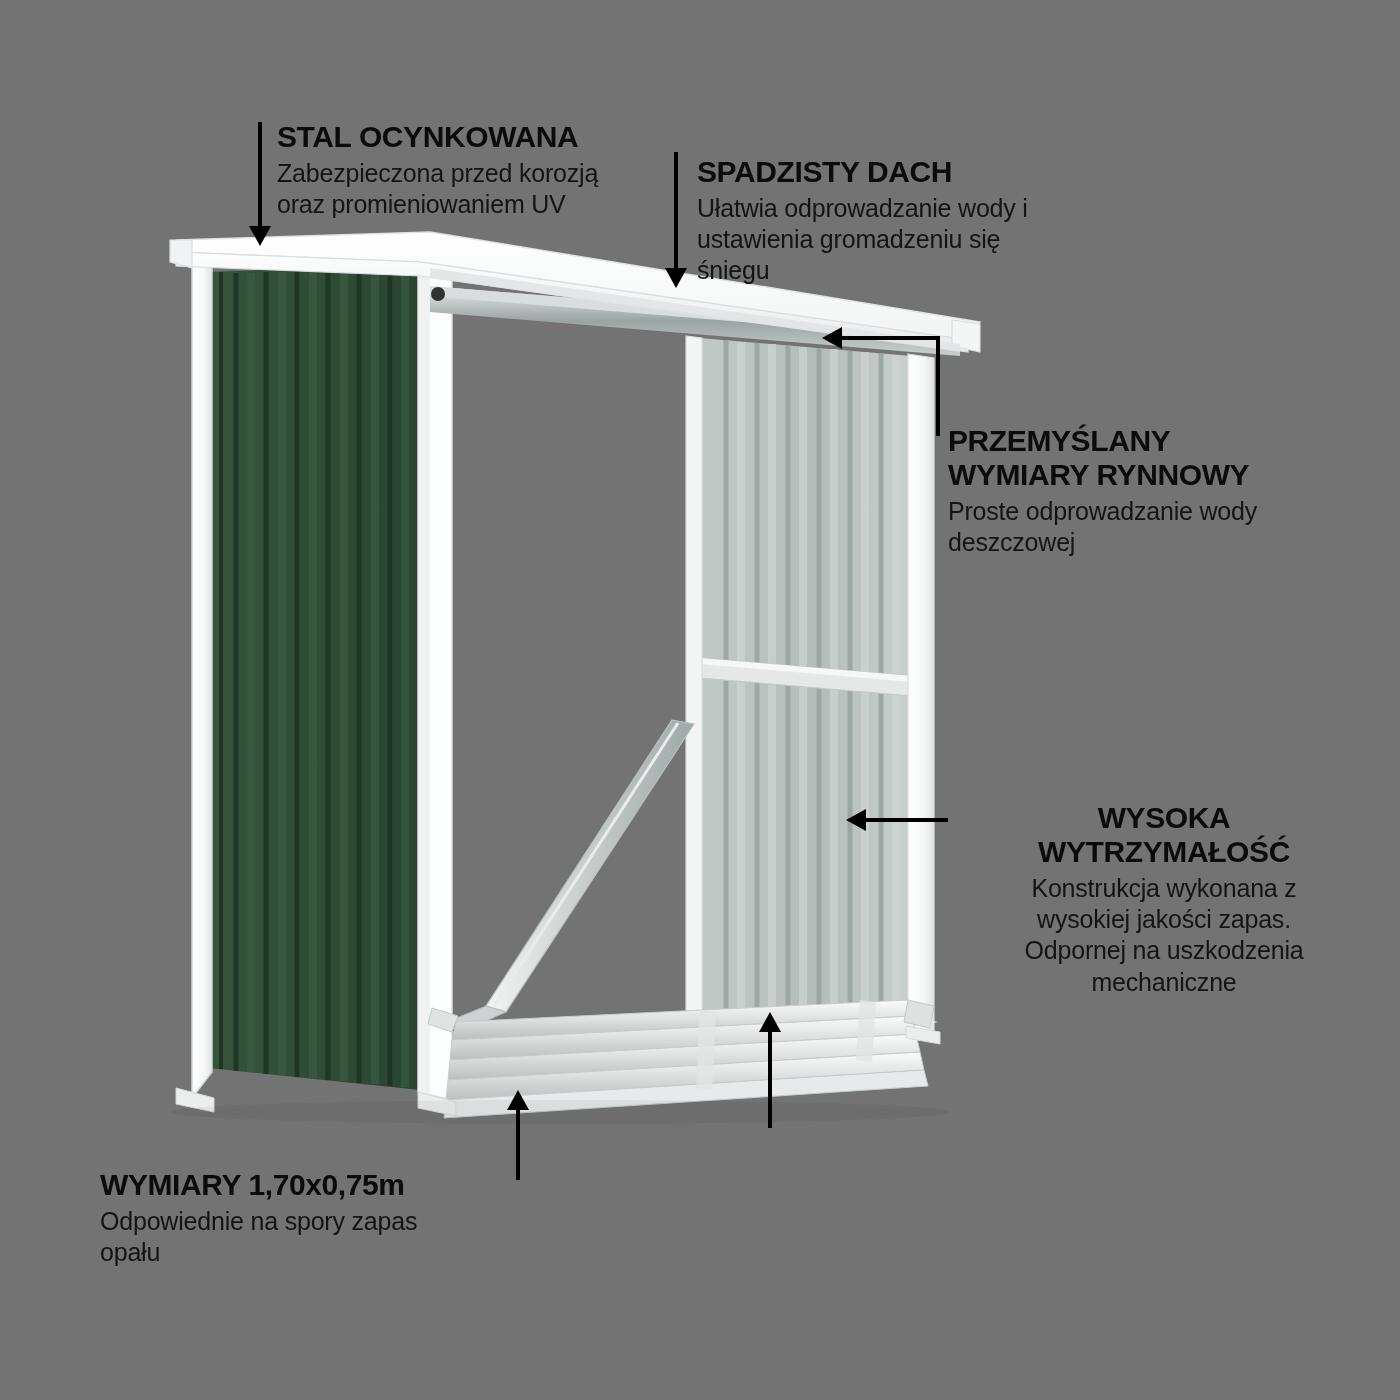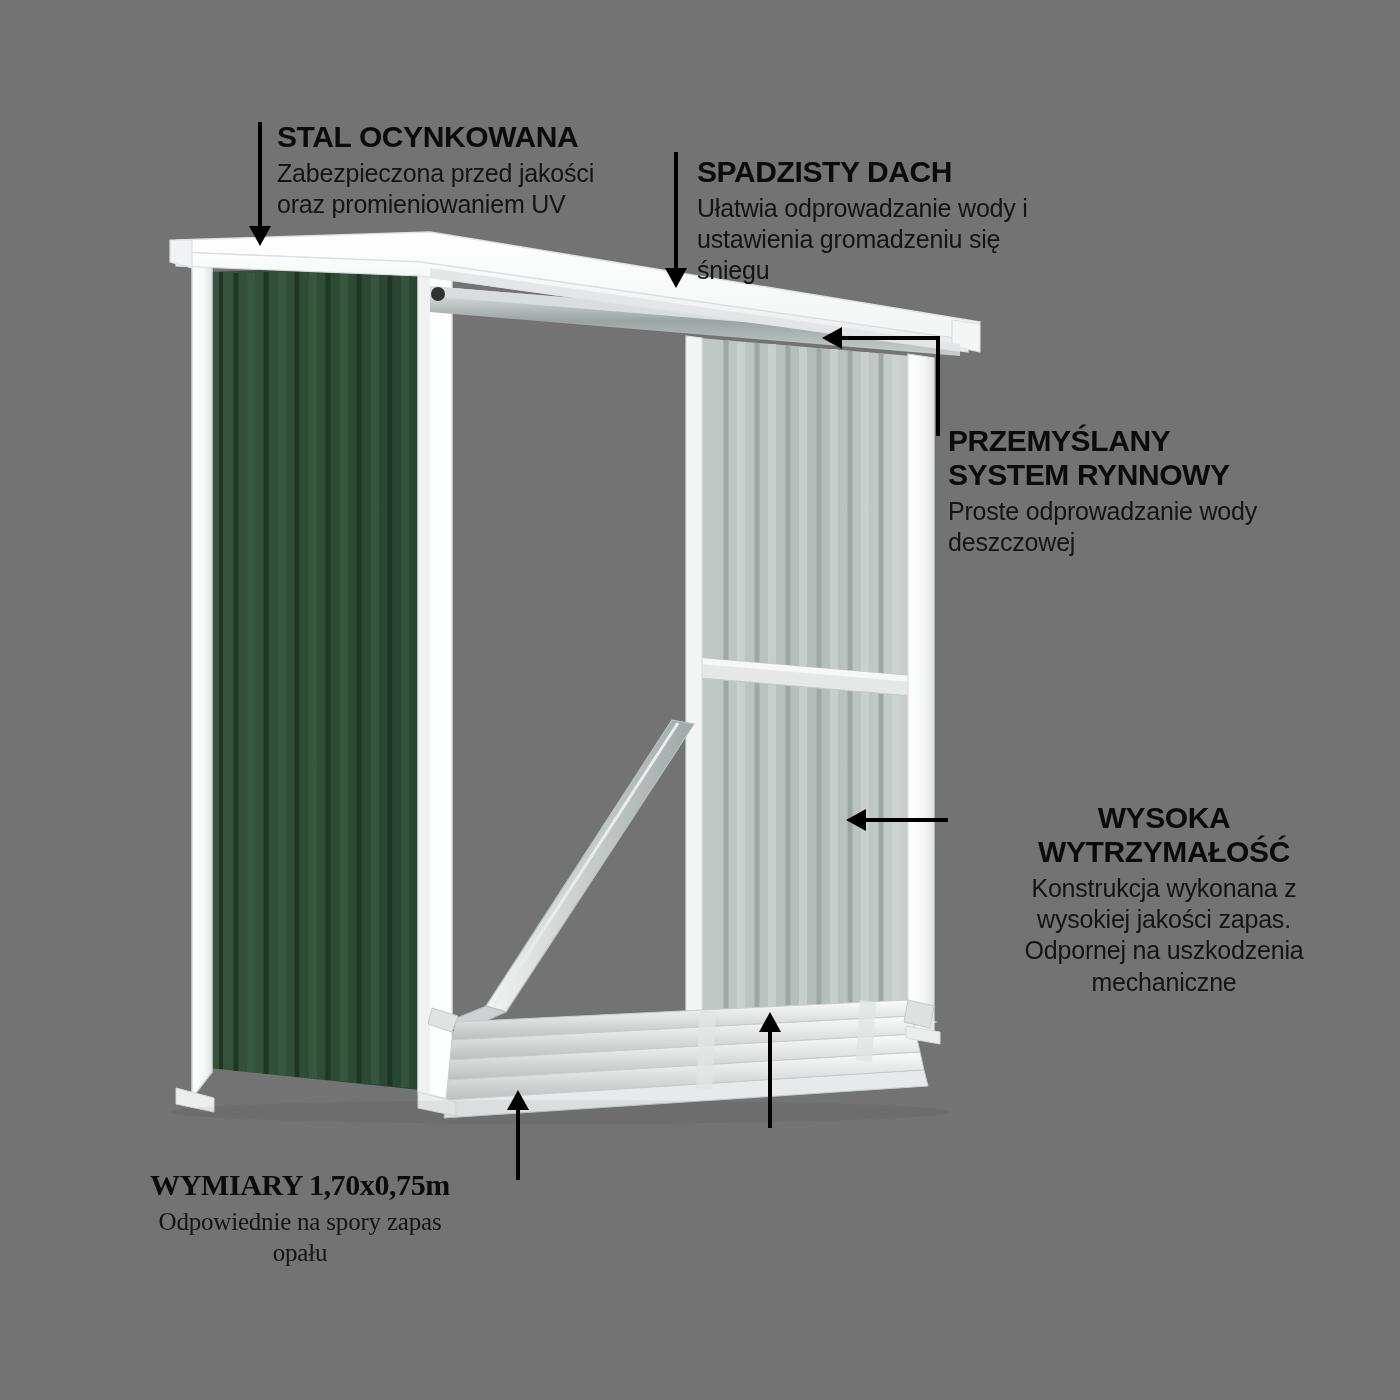--- a/index.html
+++ b/index.html
@@ -32,21 +32,21 @@
   }
   .callout .c-body {
     font-weight: 400;
     font-size: 25px;
     line-height: 1.25;
     letter-spacing: -0.2px;
     color: #141414;
     margin: 0;
     white-space: pre-line;
   }
-  .callout.right-align { text-align: center; font-family: Liberation Serif, serif; }
+  .callout.right-align { text-align: left; }
 
   
   .lead { position: absolute; background: #000; }
   .lead.v { width: 4px; }
   .lead.h { height: 4px; }
   .arrowhead { position: absolute; width: 0; height: 0; }
   .arrow-down {
     border-left: 11px solid transparent;
     border-right: 11px solid transparent;
     border-top: 20px solid #000;
@@ -239,34 +239,34 @@
   <div class="arrowhead arrow-left" style="left:846px; top:809px;"></div>
 
   <div class="lead v" style="left:516px; top:1108px; height:72px;"></div>
   <div class="arrowhead arrow-up" style="left:507px; top:1090px;"></div>
 
   <div class="lead v" style="left:768px; top:1030px; height:98px;"></div>
   <div class="arrowhead arrow-up" style="left:759px; top:1012px;"></div>
 
   <div class="callout" style="left:277px; top:120px; width:420px;">
     <div class="c-title">STAL OCYNKOWANA</div>
-    <div class="c-body">Zabezpieczona przed jakości
+    <div class="c-body">Zabezpieczona przed korozją
 oraz promieniowaniem UV</div>
   </div>
 
   <div class="callout" style="left:697px; top:155px; width:400px;">
     <div class="c-title">SPADZISTY DACH</div>
     <div class="c-body">Ułatwia odprowadzanie wody i
 ustawienia gromadzeniu się
 śniegu</div>
   </div>
 
   <div class="callout" style="left:948px; top:424px; width:400px;">
     <div class="c-title">PRZEMYŚLANY
-SYSTEM RYNNOWY</div>
+WYMIARY RYNNOWY</div>
     <div class="c-body">Proste odprowadzanie wody
 deszczowej</div>
   </div>
 
   <div class="callout" style="left:964px; top:801px; width:400px;text-align:center;">
     <div class="c-title">WYSOKA
 WYTRZYMAŁOŚĆ</div>
     <div class="c-body">Konstrukcja wykonana z
 wysokiej jakości zapas.
 Odpornej na uszkodzenia

